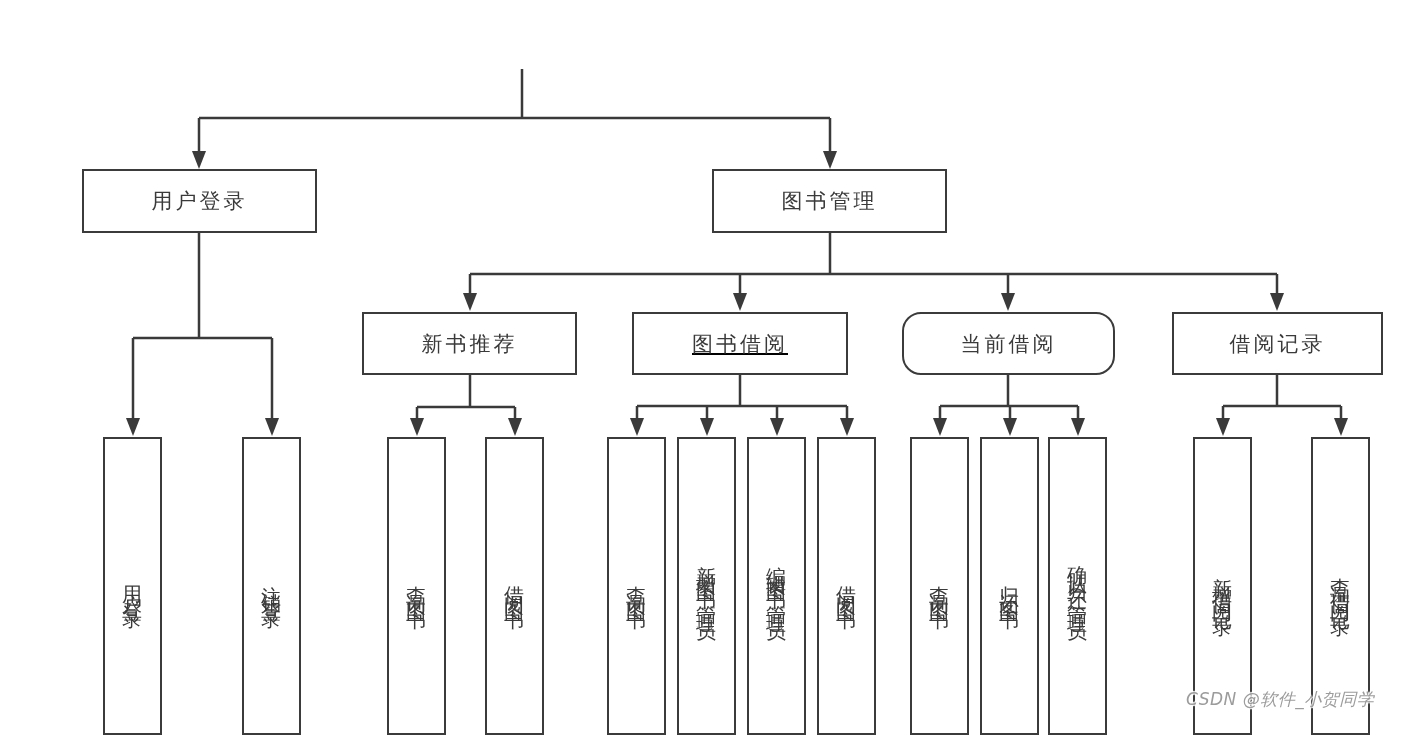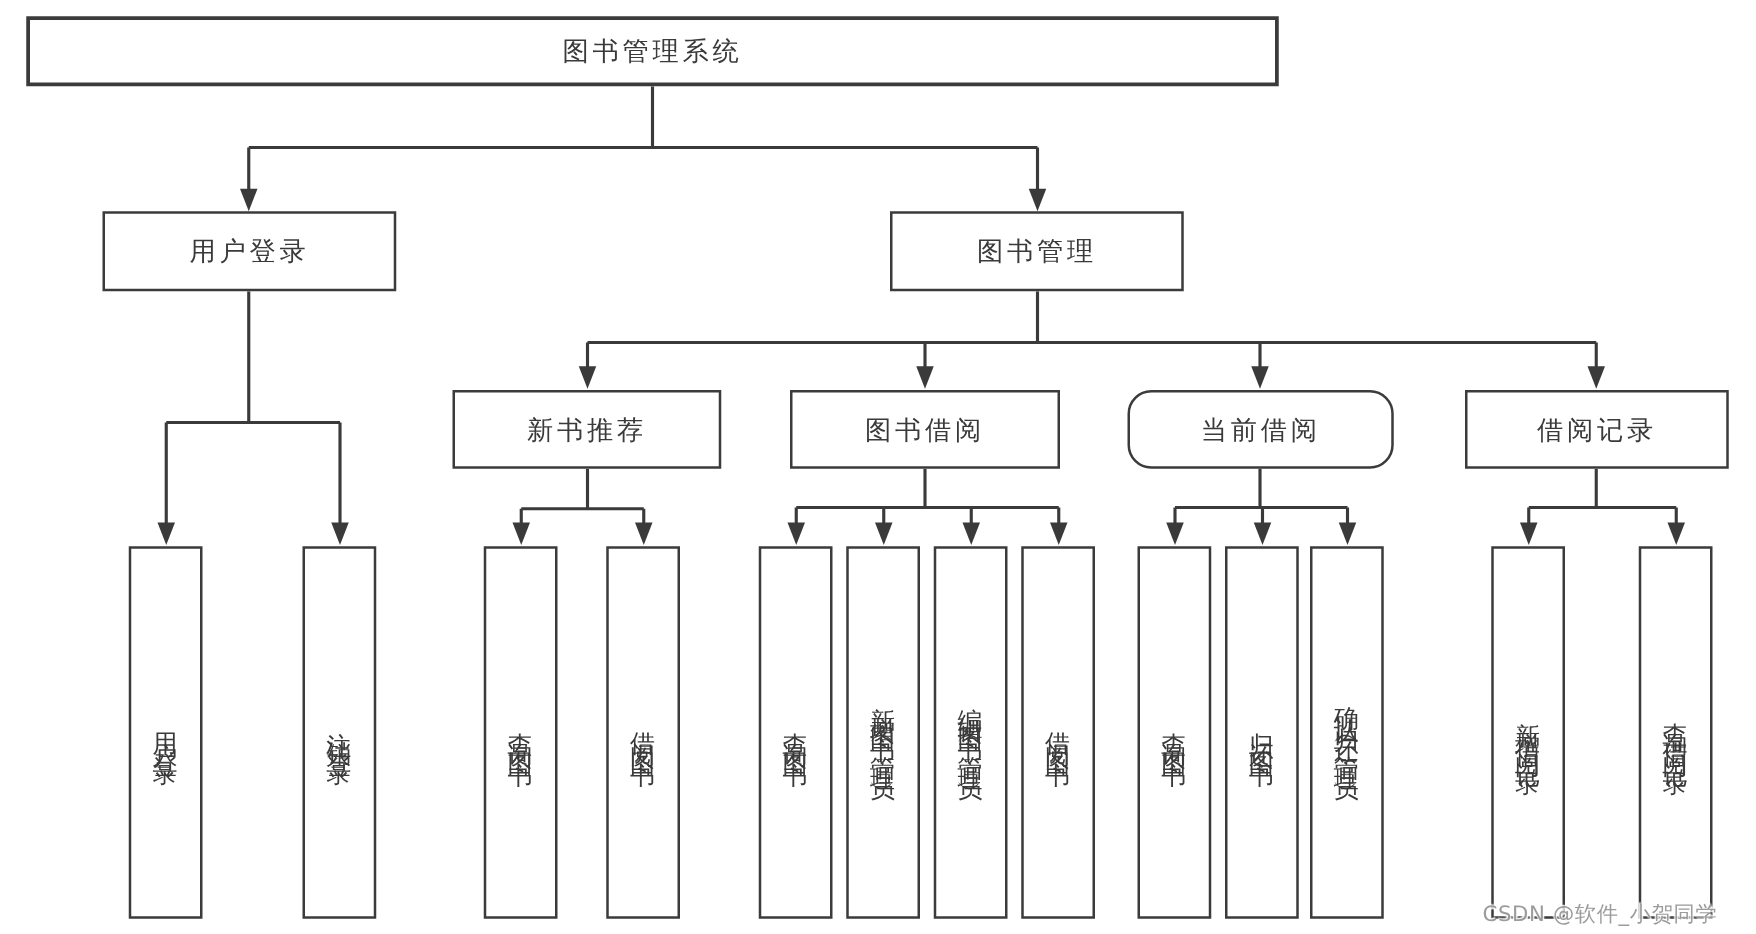--- a/index.html
+++ b/index.html
@@ -50,27 +50,28 @@
     writing-mode: vertical-rl;
     font-size: 20px;
     letter-spacing: 8px;
     color: #3a3a3a;
     white-space: nowrap;
     line-height: 1;
   }
   .watermark {
     position: absolute;
     left: 1186px;
-    top: 720px;
+    top: 688px;
     font-size: 17px;
     letter-spacing: 0.5px;
     color: #9c9c9c;
     text-shadow: 0 0 2px #ffffff, 1px 1px 1px #ffffff, -1px -1px 1px #ffffff;
     white-space: nowrap;
     z-index: 5;
+    font-style: italic;
   }
 </style>
 </head>
 <body>
 
 <div class="canvas">
 
   <svg class="wires" viewBox="0 0 1405 747" xmlns="http://www.w3.org/2000/svg">
     <path fill="none" stroke="#3a3a3a" stroke-width="2.5" d="
       M522 69 V118 M199 118 H830 M199 118 V153 M830 118 V153
@@ -96,35 +97,32 @@
       <polygon points="770,418 784,418 777,436"></polygon>
       <polygon points="840,418 854,418 847,436"></polygon>
       <polygon points="933,418 947,418 940,436"></polygon>
       <polygon points="1003,418 1017,418 1010,436"></polygon>
       <polygon points="1071,418 1085,418 1078,436"></polygon>
       <polygon points="1216,418 1230,418 1223,436"></polygon>
       <polygon points="1334,418 1348,418 1341,436"></polygon>
     </g>
   </svg>
 
-  <div class="node" style="left:21px; top:13px; width:1002px; height:56px; border-width:3px;">
-    <span class="lbl">图书管理系统</span>
-  </div>
 
   <div class="node" style="left:82px; top:169px; width:235px; height:64px;">
     <span class="lbl">用户登录</span>
   </div>
   <div class="node" style="left:362px; top:312px; width:215px; height:63px;">
     <span class="lbl">新书推荐</span>
   </div>
 
   <div class="node" style="left:712px; top:169px; width:235px; height:64px;">
     <span class="lbl">图书管理</span>
   </div>
-  <div class="node" style="left:632px; top:312px; width:216px; height:63px;">
+  <div class="node" style="left:632px; top:312px; width:216px; height:63px;text-decoration:underline;">
     <span class="lbl">图书借阅</span>
   </div>
   <div class="node" style="left:902px; top:312px; width:213px; height:63px;border-radius:19px;">
     <span class="lbl">当前借阅</span>
   </div>
   <div class="node" style="left:1172px; top:312px; width:211px; height:63px;">
     <span class="lbl">借阅记录</span>
   </div>
 
   <div class="leaf" style="left:103px;">

